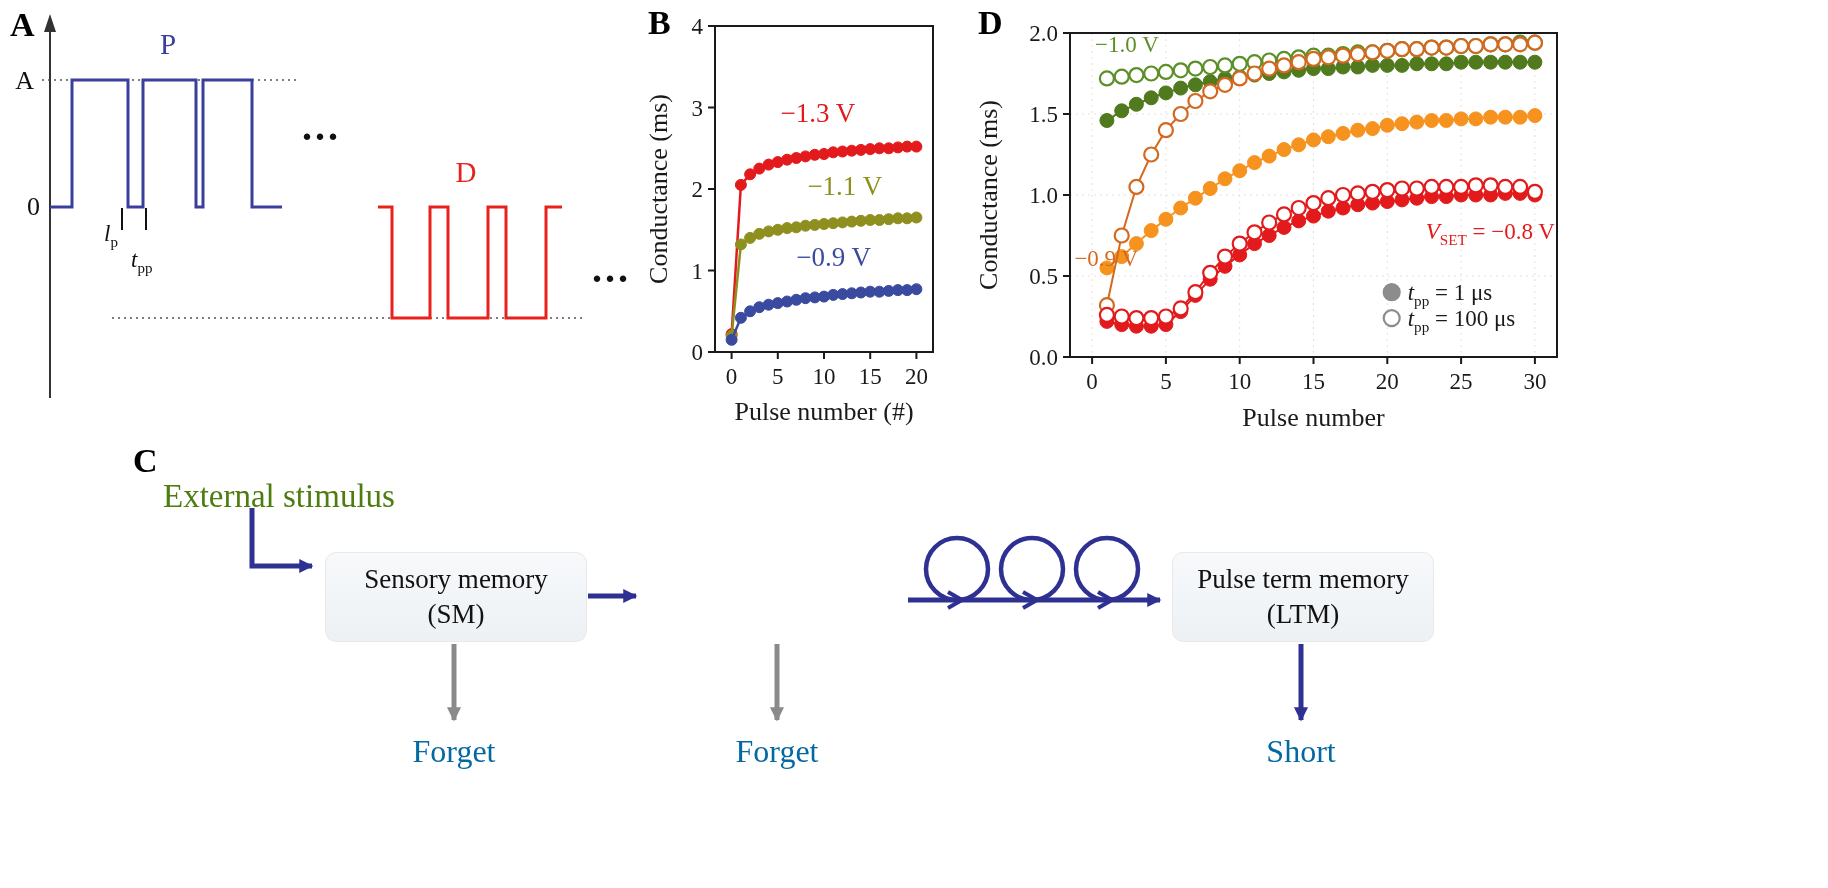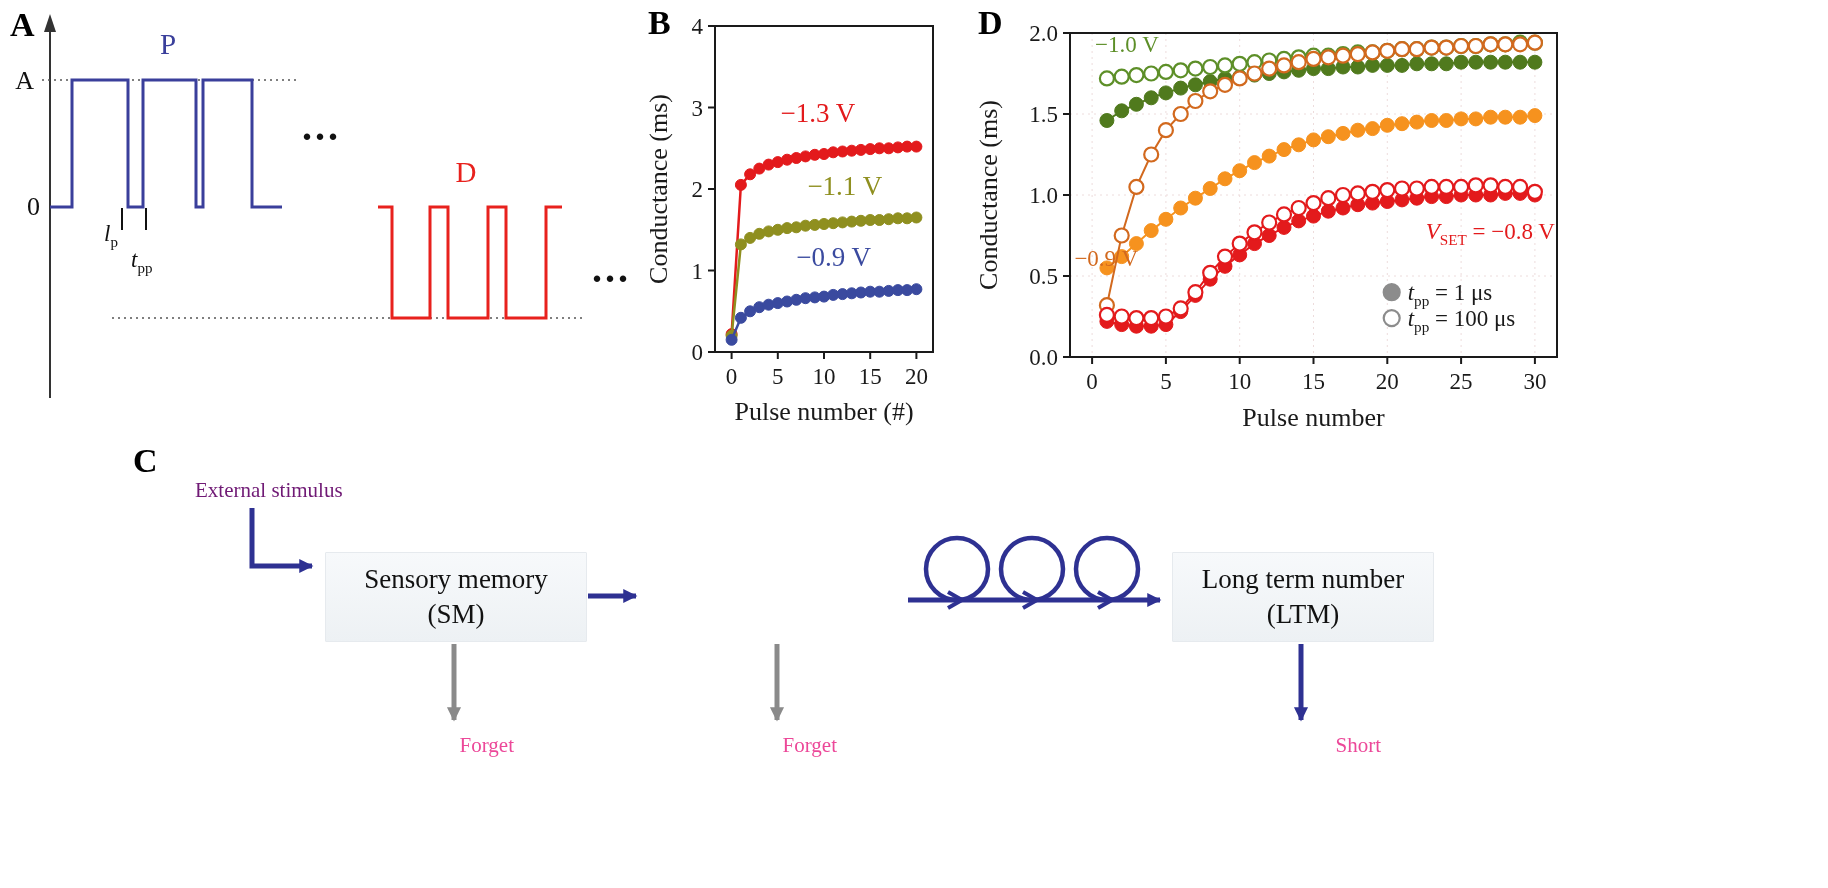--- a/index.html
+++ b/index.html
@@ -10,25 +10,25 @@
   .panel-letter{
     position:absolute;font-weight:bold;font-size:34px;color:#000;
     font-family:"Liberation Serif",serif;
   }
   svg{position:absolute;overflow:visible;}
   svg text{font-family:"Liberation Serif",serif;}
   .c-box{
     position:absolute;height:88px;display:flex;flex-direction:column;
     align-items:center;justify-content:center;
     background:linear-gradient(180deg,#f7f9fb 0%,#edf1f4 100%);
-    border:1px solid #e6eaee;border-radius:1px;
+    border:1px solid #e6eaee;border-radius:11px;
     font-size:27px;line-height:1.3;color:#111;text-align:center;
   }
-  .c-caption{position:absolute;font-size:21px;text-align:right;color:#ec4899;}
-  .stimulus{position:absolute;font-size:21px;color:#701a75;margin-left:32px;}
+  .c-caption{position:absolute;font-size:32px;text-align:center;color:#0369a1;}
+  .stimulus{position:absolute;font-size:33px;color:#4d7c0f;}
 </style>
 </head>
 <body>
 
 <div class="figure">
 
   <div class="panel-letter" style="left:10px;top:6px">A</div>
 
   <svg style="left:0;top:0" width="660" height="445" viewBox="0 0 660 445">
 
@@ -440,21 +440,21 @@
     <line x1="777" y1="214" x2="777" y2="290" stroke="#8a8a8a" stroke-width="5" marker-end="url(#arrow-gray)"></line>
 
     <line x1="1301" y1="214" x2="1301" y2="290" stroke="#2e3192" stroke-width="5" marker-end="url(#arrow-blue)"></line>
   </svg>
 
   <div class="c-box" style="left:325px;top:552px;width:260px">
     <div>Sensory memory</div>
     <div>(SM)</div>
   </div>
   <div class="c-box" style="left:1172px;top:552px;width:260px">
-    <div>Long term number</div>
+    <div>Pulse term memory</div>
     <div>(LTM)</div>
   </div>
 
   <div class="c-caption" style="left:394px;top:733px;width:120px">Forget</div>
   <div class="c-caption" style="left:717px;top:733px;width:120px">Forget</div>
   <div class="c-caption" style="left:1221px;top:733px;width:160px">Short</div>
 
 </div>
 
 </body></html>

